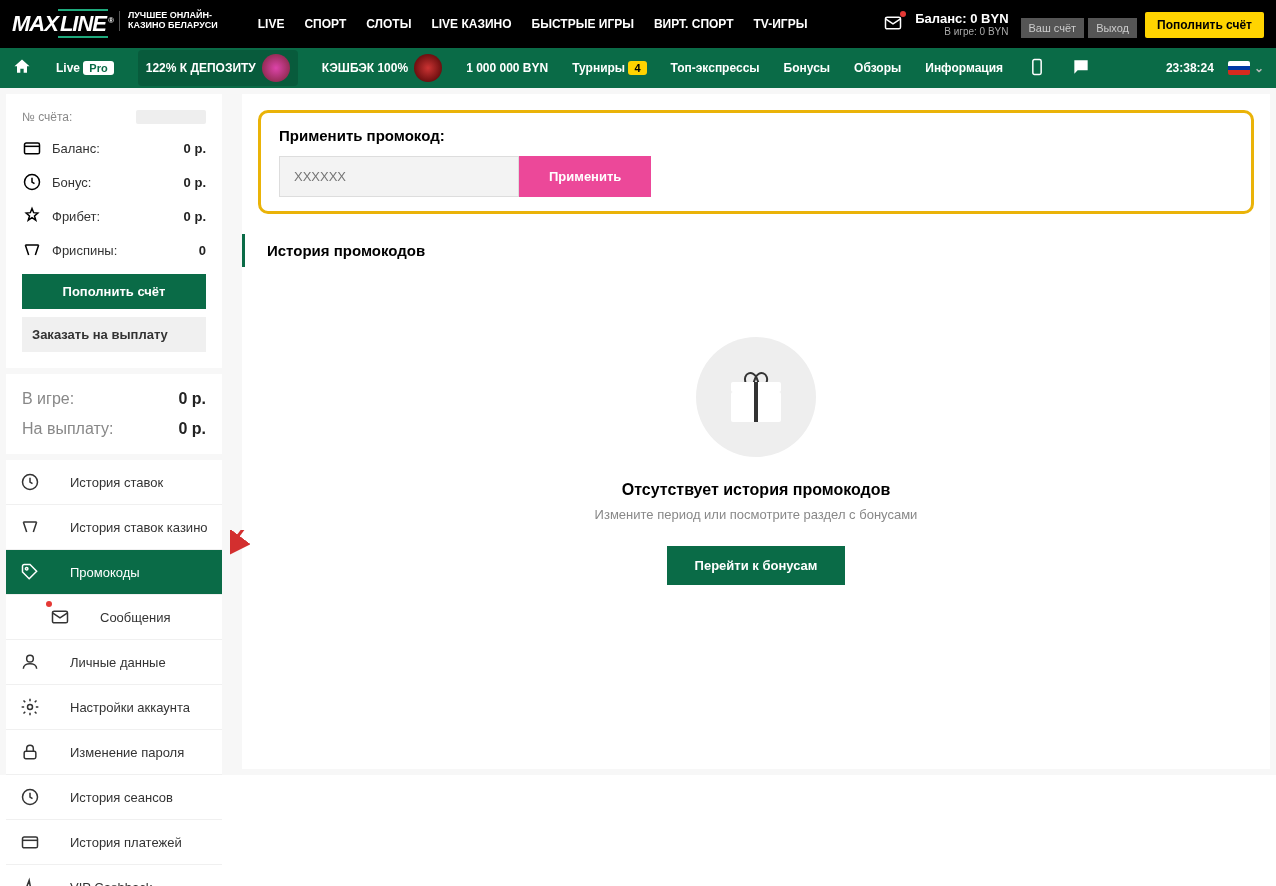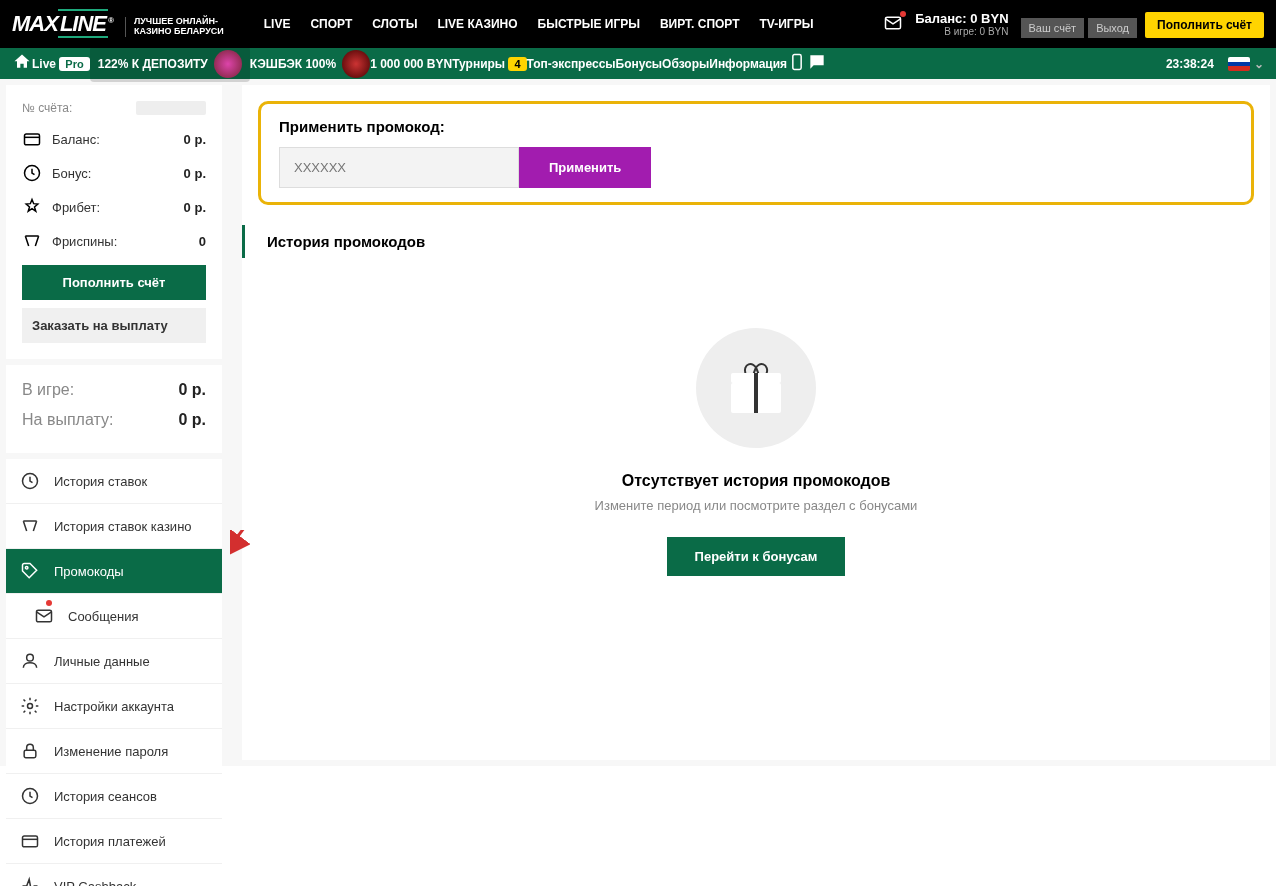--- a/index.html
+++ b/index.html
@@ -1,63 +1,63 @@
 <!DOCTYPE html>
 <html><head>
 <meta charset="utf-8">
 <style>
 *{margin:0;padding:0;box-sizing:border-box;font-family:Arial,Helvetica,sans-serif}
 body{background:#fff;width:1276px;height:886px;overflow:hidden}
 .top-header{background:#000;height:48px;display:flex;align-items:center;padding:0 12px;color:#fff}
-.logo-wrap{display:flex;align-items:flex-end;gap:6px}
+.logo-wrap{display:flex;align-items:flex-start;}
 .logo{font-weight:900;font-size:22px;font-style:italic;letter-spacing:-1px}
 .logo-sub{border-top:2px solid #1ea97c;border-bottom:2px solid #1ea97c;padding:0 2px}
 .tagline{font-size:9px;line-height:1.1;font-weight:700;text-transform:uppercase;border-left:1px solid #555;padding-left:8px;margin-left:6px}
 .top-nav{display:flex;gap:20px;margin-left:40px;font-size:12px;font-weight:700}
 .top-nav span{cursor:pointer}
 .top-right{margin-left:auto;display:flex;align-items:center;gap:12px;font-size:12px}
 .mail-icon{position:relative}
 .mail-icon::after{content:"";position:absolute;top:-2px;right:-3px;width:6px;height:6px;background:#e53935;border-radius:50%}
 .balance-box{text-align:right}
 .balance-box .b1{font-weight:700;font-size:13px}
 .balance-box .b2{font-size:10px;color:#aaa}
 .btn-acct{background:#555;color:#ccc;padding:4px 8px;font-size:11px;cursor:pointer}
 .btn-exit{background:#555;color:#ccc;padding:4px 8px;font-size:11px;cursor:pointer}
 .btn-deposit-top{background:#ffd400;color:#000;padding:6px 12px;font-size:12px;font-weight:700;cursor:pointer;border-radius:2px;margin-top:2px}
 .right-col{display:flex;flex-direction:row;align-items:flex-end;gap:8px}
-.sub-header{background:#0a6b47;height:31px;display:flex;align-items:center;padding:0 12px;color:#fff;font-size:12px;font-weight:600;gap:0}
+.sub-header{background:#0a6b47;height:40px;display:flex;align-items:center;padding:0 12px;color:#fff;font-size:12px;font-weight:600;gap:24px}
 .sub-header .pill{background:rgba(0,0,0,.15);padding:4px 8px;border-radius:4px;display:flex;align-items:center;gap:6px}
 .live-badge{background:#fff;color:#0a6b47;padding:1px 6px;border-radius:3px;font-size:11px;font-weight:700}
 .promo-img{width:28px;height:28px;border-radius:50%;background:radial-gradient(circle,#d4a,#723)}
 .promo-img2{width:28px;height:28px;border-radius:50%;background:radial-gradient(circle,#c33,#400)}
 .tourn-badge{background:#ffd400;color:#000;padding:1px 6px;border-radius:3px;font-size:11px;font-weight:700}
 .sub-right{margin-left:auto;display:flex;align-items:center;gap:14px}
 .flag{width:22px;height:14px;background:linear-gradient(to bottom,#fff 33%,#0039a6 33%,#0039a6 66%,#d52b1e 66%);border-radius:2px}
 .content{display:flex;gap:20px;padding:6px 6px;background:#f7f7f7;height:687px}
 .sidebar{width:216px;display:flex;flex-direction:column;gap:6px}
 .side-card{background:#fff;padding:16px;font-size:13px}
 .acct-line{display:flex;justify-content:space-between;align-items:center;color:#888;font-size:12px;margin-bottom:14px}
 .acct-num{background:#eee;width:70px;height:14px;border-radius:2px}
 .bal-row{display:flex;align-items:center;gap:10px;margin-bottom:14px;font-size:13px}
 .bal-row .lbl{flex:1;color:#333}
 .bal-row .val{font-weight:700;color:#222}
 .btn-deposit{background:#0a6b47;color:#fff;padding:10px;text-align:center;font-size:13px;font-weight:600;cursor:pointer;margin-top:4px}
 .btn-withdraw{background:#f0f0f0;color:#333;padding:10px;font-size:13px;font-weight:600;cursor:pointer;margin-top:8px}
 .game-row{display:flex;justify-content:space-between;font-size:16px;color:#888;margin-bottom:12px}
 .game-row .val{font-weight:700;color:#222}
 .menu{display:flex;flex-direction:column}
-.menu-item{background:#fff;padding:12px 14px;display:flex;align-items:center;gap:14px;font-size:13px;color:#333;border-bottom:1px solid #f0f0f0;cursor:pointer;position:relative}
+.menu-item{background:#fff;padding:12px 14px;display:flex;align-items:center;gap:30px;font-size:13px;color:#333;border-bottom:1px solid #f0f0f0;cursor:pointer;position:relative}
 .menu-item.active{background:#0a6b47;color:#fff}
 .menu-item .dot::after{content:"";position:absolute;top:6px;left:40px;width:6px;height:6px;background:#e53935;border-radius:50%}
 .main{flex:1;background:#fff;padding:0}
 .promo-box{margin:16px;border:3px solid #eab308;border-radius:10px;padding:14px 18px}
 .promo-title{font-size:15px;font-weight:600;margin-bottom:12px}
 .promo-input-row{display:flex}
 .promo-input{flex:1;max-width:240px;background:#f3f3f3;border:1px solid #ddd;padding:12px 14px;font-size:13px;color:#999}
-.promo-btn{background:#a21caf;color:#fff;padding:12px 30px;font-size:13px;font-weight:600;cursor:pointer;border:none}
+.promo-btn{background:#ec4899;color:#fff;padding:12px 30px;font-size:13px;font-weight:600;cursor:pointer;border:none}
 .history-title{font-size:15px;font-weight:600;padding:8px 22px;border-left:3px solid #0a6b47;margin:20px 0}
 .period-row{display:flex;align-items:center;gap:14px;padding:0 22px;font-size:13px;color:#666}
 .period-select{border:1px solid #ddd;padding:8px 30px 8px 12px;font-size:13px;color:#666;background:#fff;position:relative;cursor:pointer}
 .chev{margin-left:12px;color:#999}
 .empty-state{text-align:center;padding:50px 20px}
 .gift-circle{width:120px;height:120px;background:#eee;border-radius:50%;margin:0 auto 24px;display:flex;align-items:center;justify-content:center}
 .gift-icon{width:50px;height:50px;position:relative}
 .gift-box{position:absolute;bottom:0;width:50px;height:30px;background:#fff;border-radius:2px}
 .gift-lid{position:absolute;top:10px;width:50px;height:10px;background:#fff;border-radius:2px}
 .gift-ribbon{position:absolute;left:23px;top:10px;width:4px;height:40px;background:#333}
@@ -183,21 +183,21 @@
           <span class="val">0</span>
         </div>
       <div class="btn-deposit">Пополнить счёт</div>
       <div class="btn-withdraw">Заказать на выплату</div>
     </div>
     <div class="side-card">
       <div class="game-row">
           <span>В игре:</span>
           <span class="val">0 р.</span>
         </div>
-      <div class="game-row" style="margin-bottom:8px">
+      <div class="game-row" style="margin-bottom:0">
           <span>На выплату:</span>
           <span class="val">0 р.</span>
         </div>
     </div>
     <div class="menu">
       <div class="menu-item">
           <svg class="icon" viewBox="0 0 24 24">
             <circle cx="12" cy="12" r="9"></circle>
             <path d="M12 7v5l3 2"></path>
           </svg>

